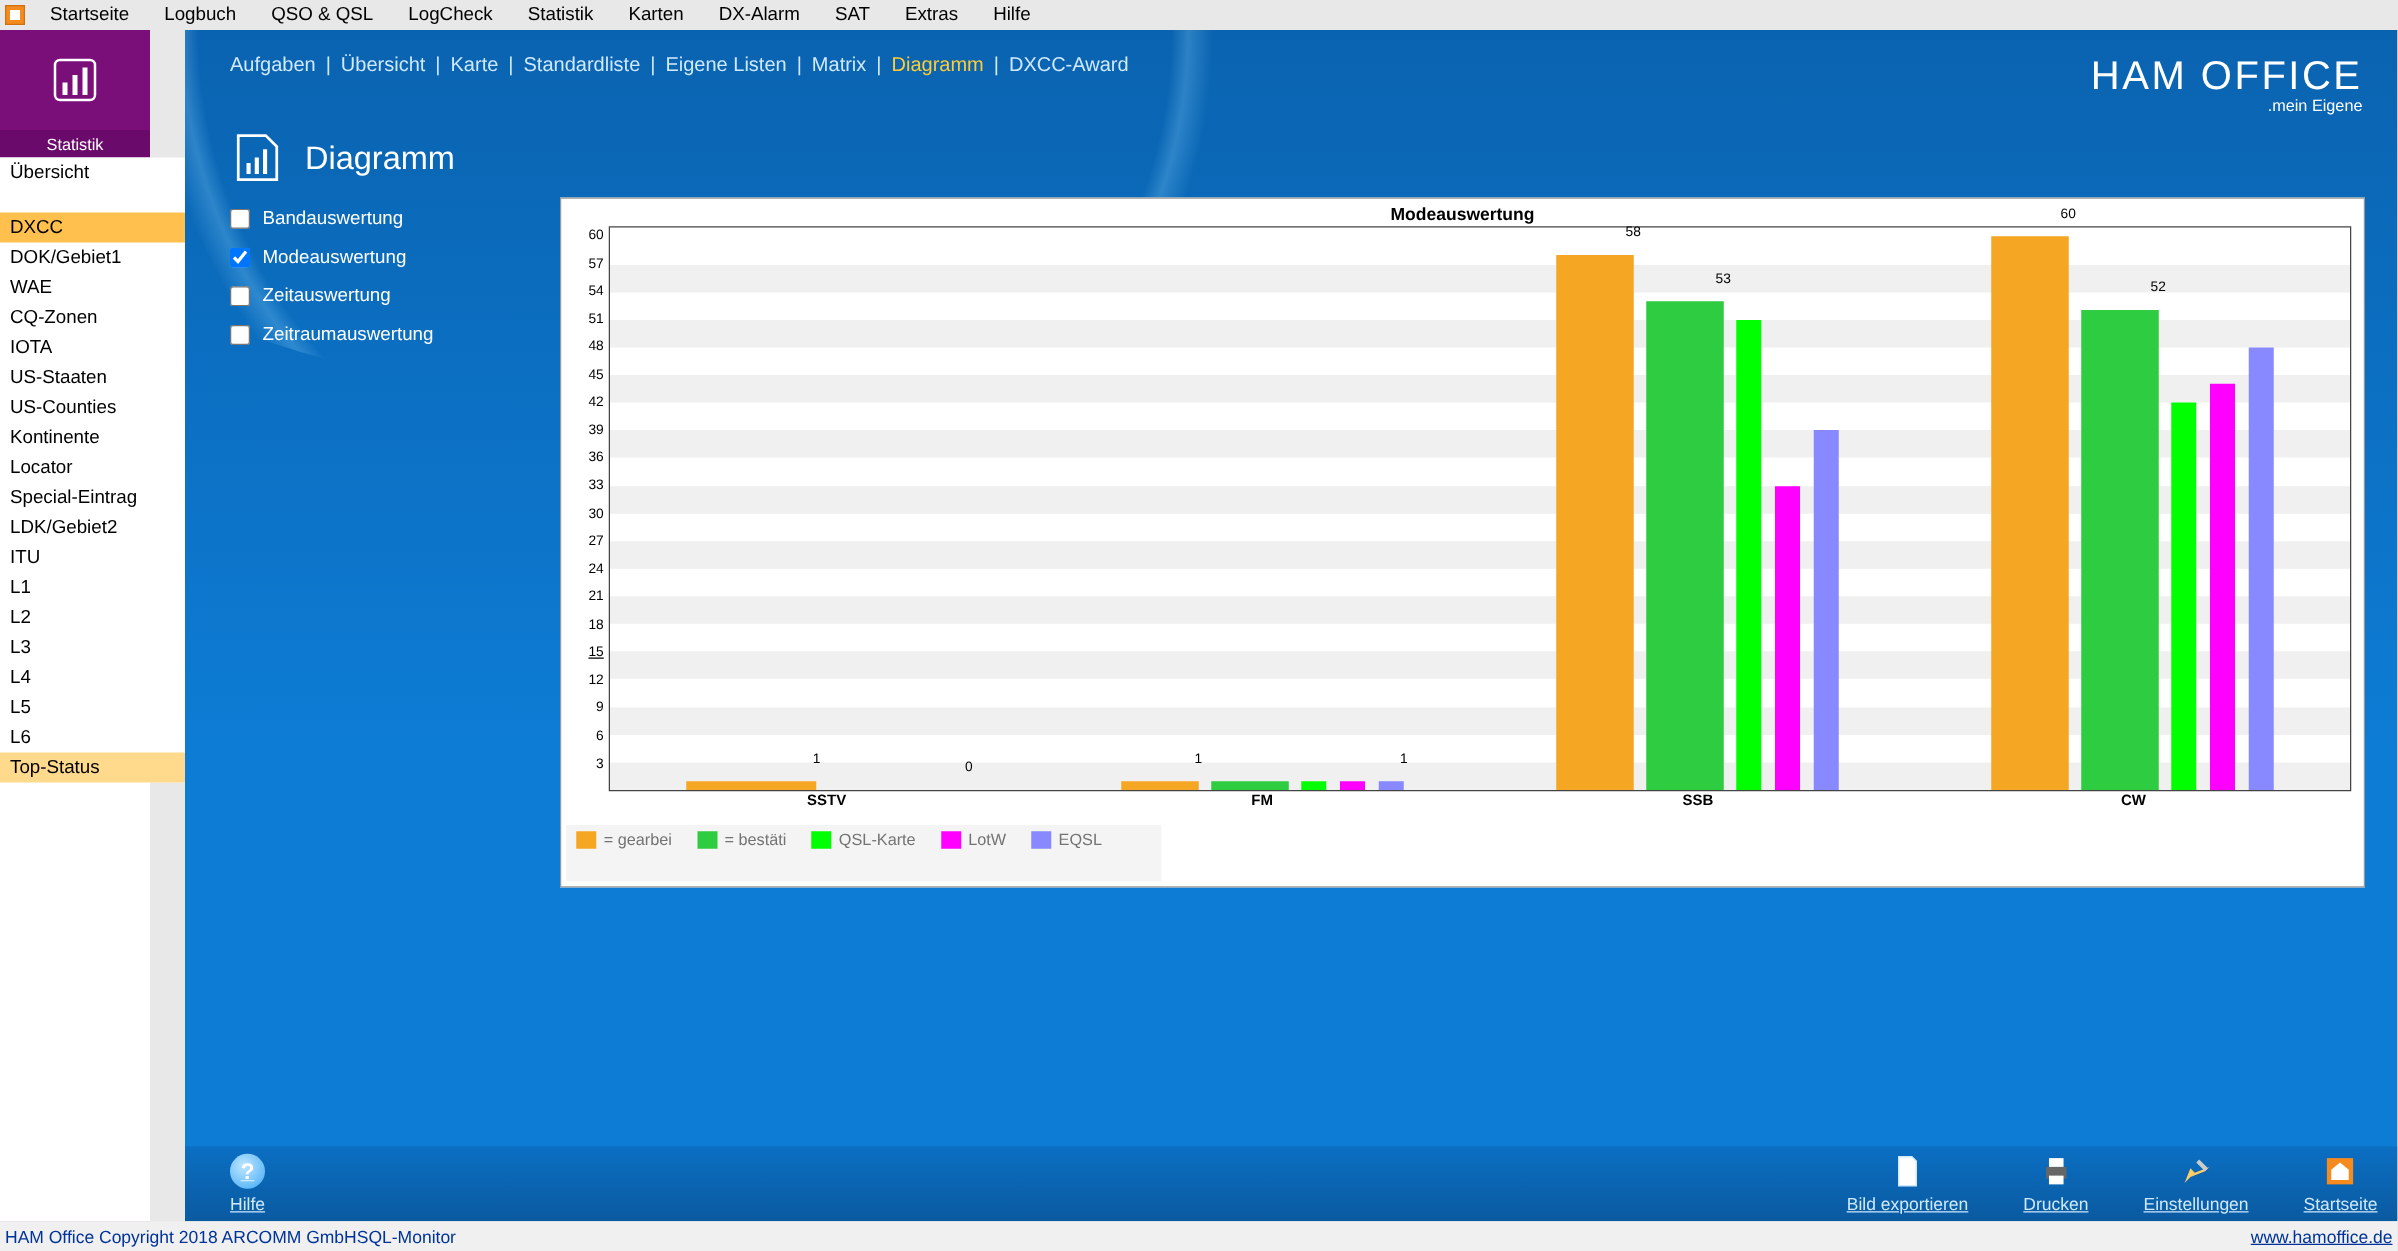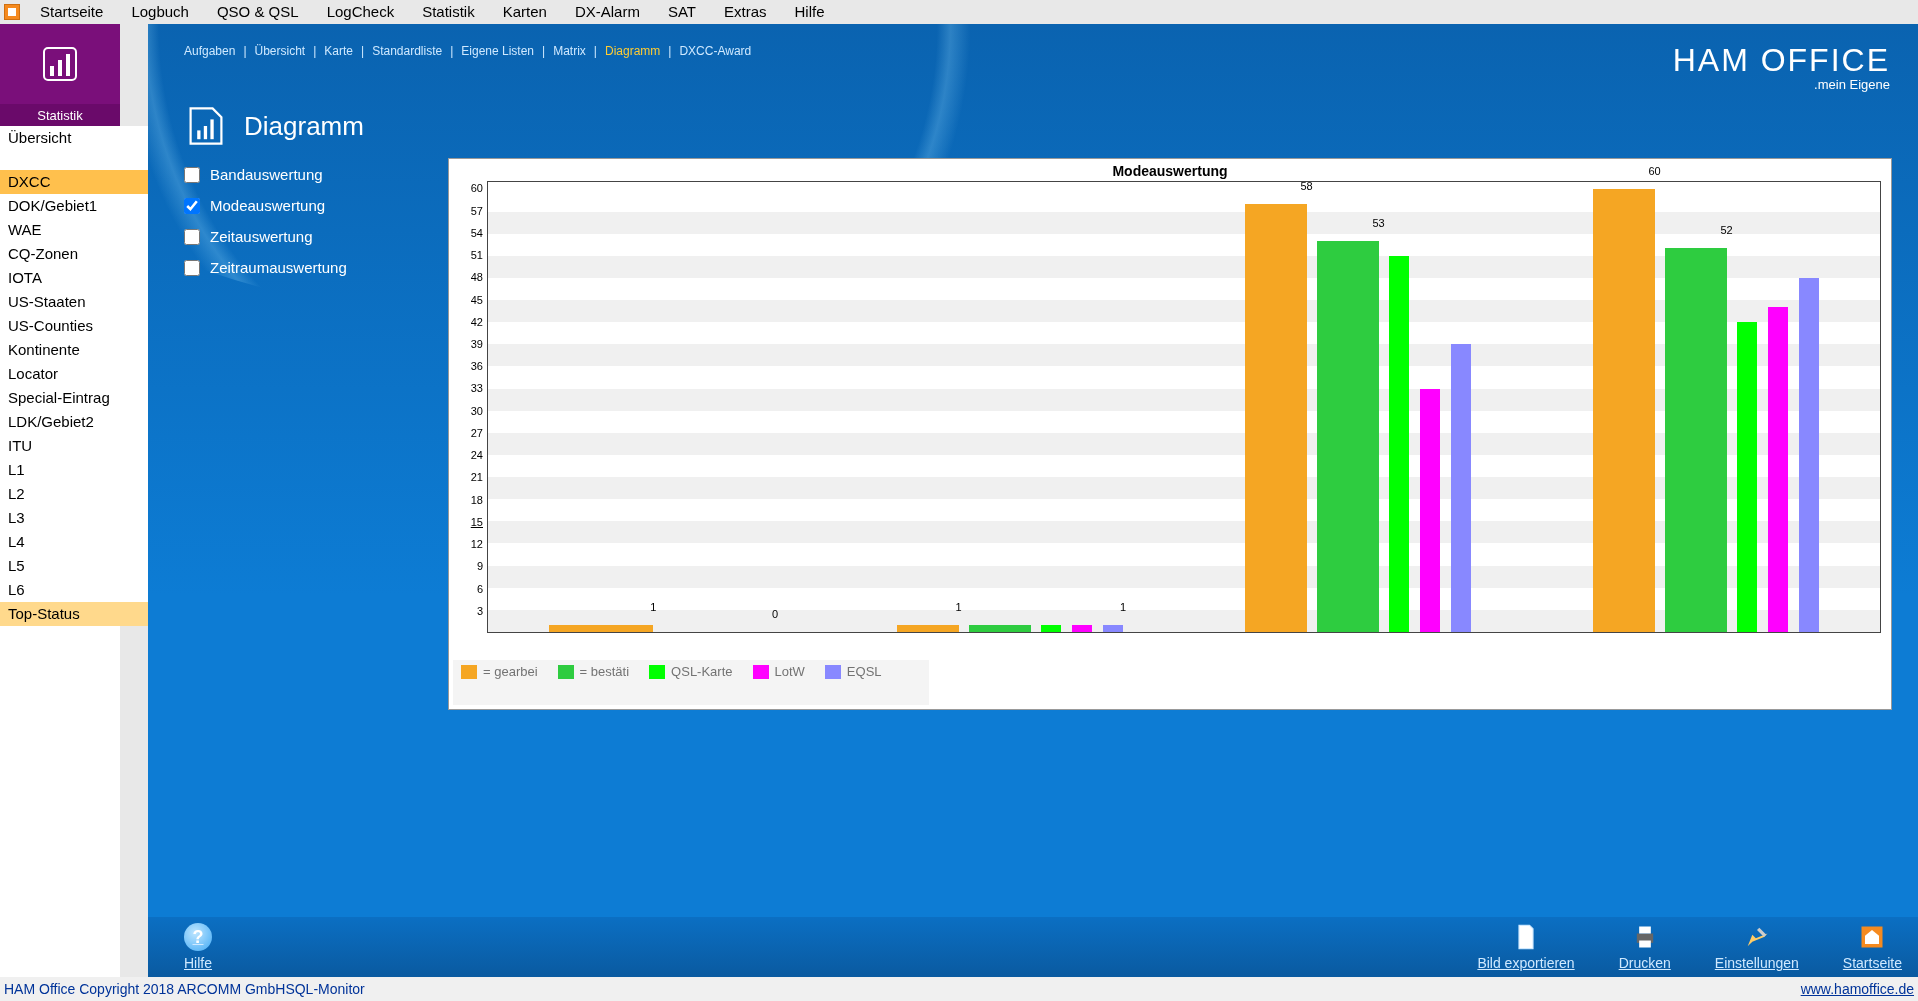--- a/index.html
+++ b/index.html
@@ -26,21 +26,21 @@
 .sidelist .sitem { padding:2px 8px; font-size:15px; color:#000; cursor:pointer; line-height:20px;}
 .sidelist .sitem.sel { background:#ffc04d;margin-top:20px; }
 .sidelist .sitem.sel2 { background:#ffd98c; }
 
 
 .bluepanel { margin-left:28px;  flex:1; background:linear-gradient(180deg,#0a63b0 0%,#0d7cd4 60%,#0d7cd4 100%); position:relative; overflow:hidden; }
 
 .bluepanel::before{ content:''; position:absolute; top:-300px; left:-200px; width:1200px; height:600px; border-radius:50%; background:radial-gradient(circle at 50% 50%, rgba(255,255,255,0) 58%, rgba(150,220,255,0.25) 60%, rgba(255,255,255,0) 63%); pointer-events:none;}
 
 
-.crumbs { position:absolute; top:20px; left:36px; color:#cfe9ff; font-size:12px; display:flex; align-items:center; gap:8px; }
+.crumbs { position:absolute; top:20px; left:36px; color:#cfe9ff; font-size:16px; display:flex; align-items:center; gap:8px; }
 .crumbs a { color:#cfe9ff; cursor:pointer; }
 .crumbs .sep { color:#cfe9ff; }
 .crumbs .active { color:#ffcc33; }
 .brand { position:absolute; top:20px; right:28px; color:#fff; text-align:right; line-height:1; }
 .brand .b1{ font-size:32px; font-weight:300; letter-spacing:2px;}
 .brand .b2{ font-size:13px; letter-spacing:0; margin-top:2px; }
 
 
 .ptitle { position:absolute; top:80px; left:36px; display:flex; align-items:center; gap:16px; color:#fff; }
 .ptitle svg { width:44px; height:44px; }
@@ -225,20 +225,26 @@
             <div class="barlabel" style="left: 11.875%; bottom: 1.63934%;">1</div>
             <div class="barlabel" style="left: 20.625%; bottom: 0%;">0</div>
             <div class="barlabel" style="left: 33.8068%; bottom: 1.63934%;">1</div>
             <div class="barlabel" style="left: 45.625%; bottom: 1.63934%;">1</div>
             <div class="barlabel" style="left: 58.8068%; bottom: 95.082%;">58</div>
             <div class="barlabel" style="left: 63.9773%; bottom: 86.8852%;">53</div>
             <div class="barlabel" style="left: 83.8068%; bottom: 98.3607%;">60</div>
             <div class="barlabel" style="left: 88.9773%; bottom: 85.2459%;">52</div>
           </div>
         </div>
+      <div class="xaxis" id="xaxis" style="bottom:56px;">
+          <div class="xcat" style="left: 12.5%;">SSTV</div>
+          <div class="xcat" style="left: 37.5%;">FM</div>
+          <div class="xcat" style="left: 62.5%;">SSB</div>
+          <div class="xcat" style="left: 87.5%;">CW</div>
+        </div>
       <div class="legend" id="legend">
           <div class="lg">
             <div class="sw" style="background: rgb(245, 166, 35);"></div>
             <span>= gearbei</span>
           </div>
           <div class="lg">
             <div class="sw" style="background: rgb(46, 204, 64);"></div>
             <span>= bestäti</span>
           </div>
           <div class="lg">

